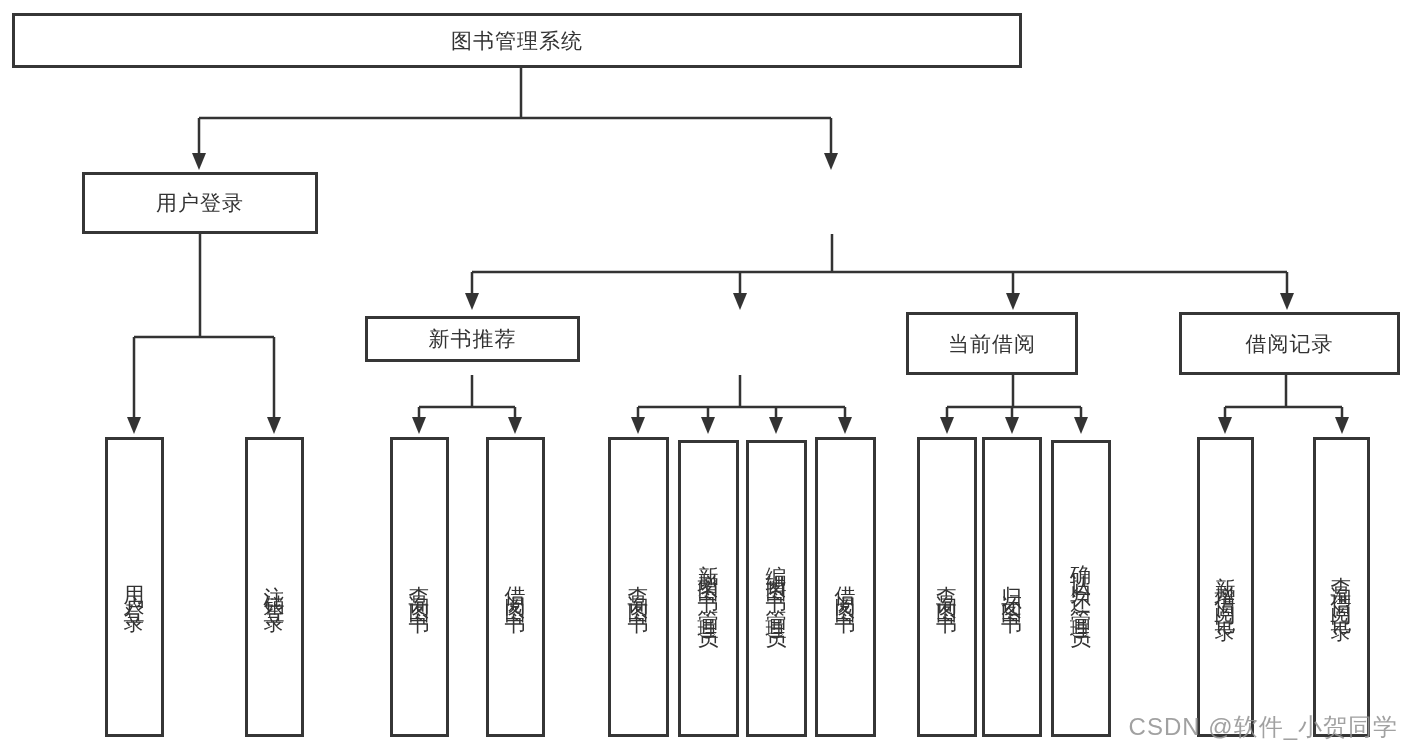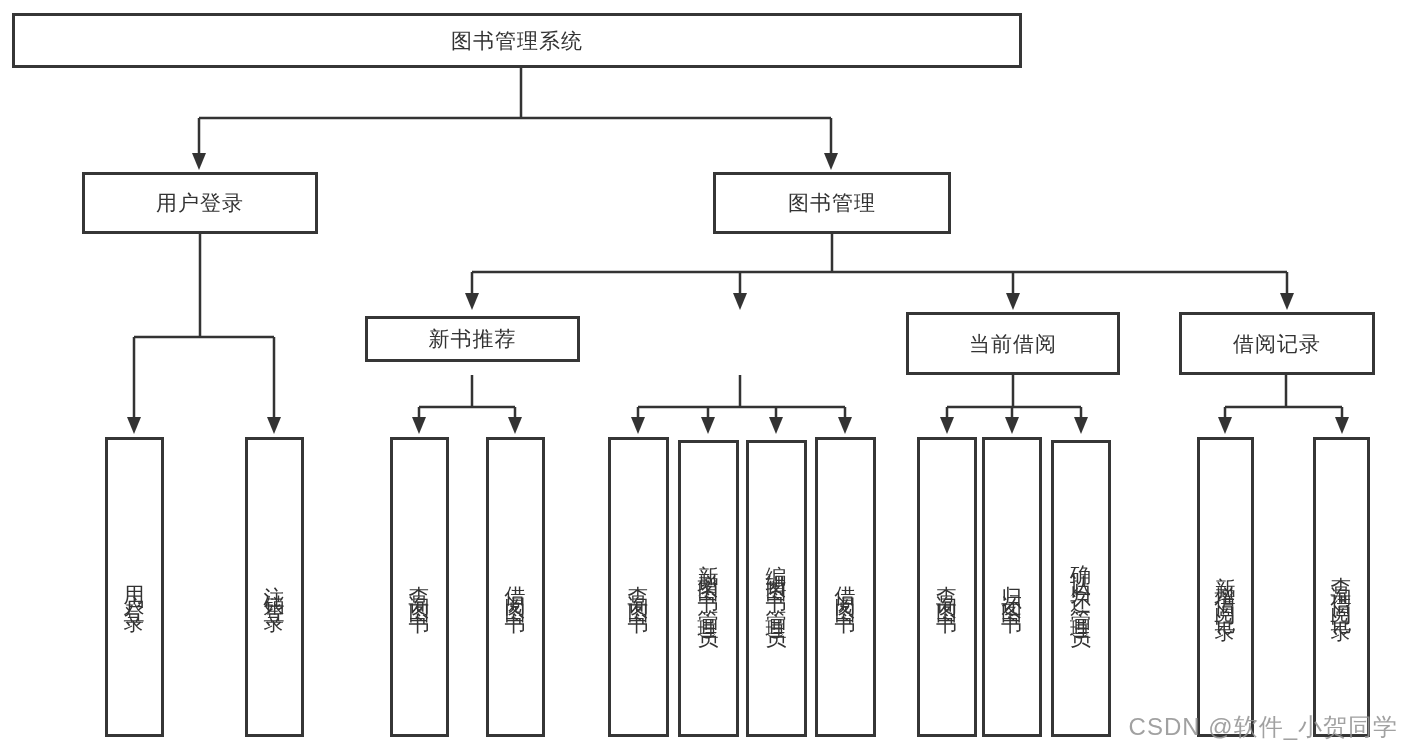--- a/index.html
+++ b/index.html
@@ -39,22 +39,22 @@
     letter-spacing: 9px;
     line-height: 1;
     white-space: nowrap;
   }
   
   .n-root    { left: 12px;   top: 13px;  width: 1010px; height: 55px; }
   .n-user    { left: 82px;   top: 172px; width: 236px;  height: 62px; }
   .n-bookmgr { left: 713px;  top: 172px; width: 238px;  height: 62px; }
   .n-newrec  { left: 365px;  top: 316px; width: 215px;  height: 46px; }
   .n-borrow  { left: 633px;  top: 312px; width: 215px;  height: 63px; }
-  .n-current { left: 906px;  top: 312px; width: 214px;  height: 63px; }
-  .n-records { left: 1179px; top: 312px; width: 196px;  height: 63px; }
+  .n-current { left: 906px;  top: 312px; width: 172px;  height: 63px; }
+  .n-records { left: 1179px; top: 312px; width: 221px;  height: 63px; }
   
   .n-a1 { left: 105px;  top: 437px; width: 59px; height: 300px; }
   .n-a2 { left: 245px;  top: 437px; width: 59px; height: 300px; }
   .n-b1 { left: 390px;  top: 437px; width: 59px; height: 300px; }
   .n-b2 { left: 486px;  top: 437px; width: 59px; height: 300px; }
   .n-c1 { left: 608px;  top: 437px; width: 61px; height: 300px; }
   .n-c2 { left: 678px;  top: 440px; width: 61px; height: 297px; }
   .n-c3 { left: 746px;  top: 440px; width: 61px; height: 297px; }
   .n-c4 { left: 815px;  top: 437px; width: 61px; height: 300px; }
   .n-d1 { left: 917px;  top: 437px; width: 60px; height: 300px; }
@@ -124,21 +124,20 @@
     <g>
       <path d="M1286 375 V407 M1225 407 H1342 M1225 407 V420 M1342 407 V420"></path>
       <polygon fill="#333333" stroke="none" points="1218,417 1232,417 1225,434"></polygon>
       <polygon fill="#333333" stroke="none" points="1335,417 1349,417 1342,434"></polygon>
     </g>
   </svg>
 
   <div class="node n-root">图书管理系统</div>
 
   <div class="node n-user">用户登录</div>
-  <div class="node n-bookmgr">图书管理</div>
 
   <div class="node n-newrec">新书推荐</div>
   <div class="node n-current">当前借阅</div>
   <div class="node n-records">借阅记录</div>
 
   <div class="node v-node n-a1">
     <span>用户登录</span>
   </div>
   <div class="node v-node n-a2">
     <span>注销登录</span>

